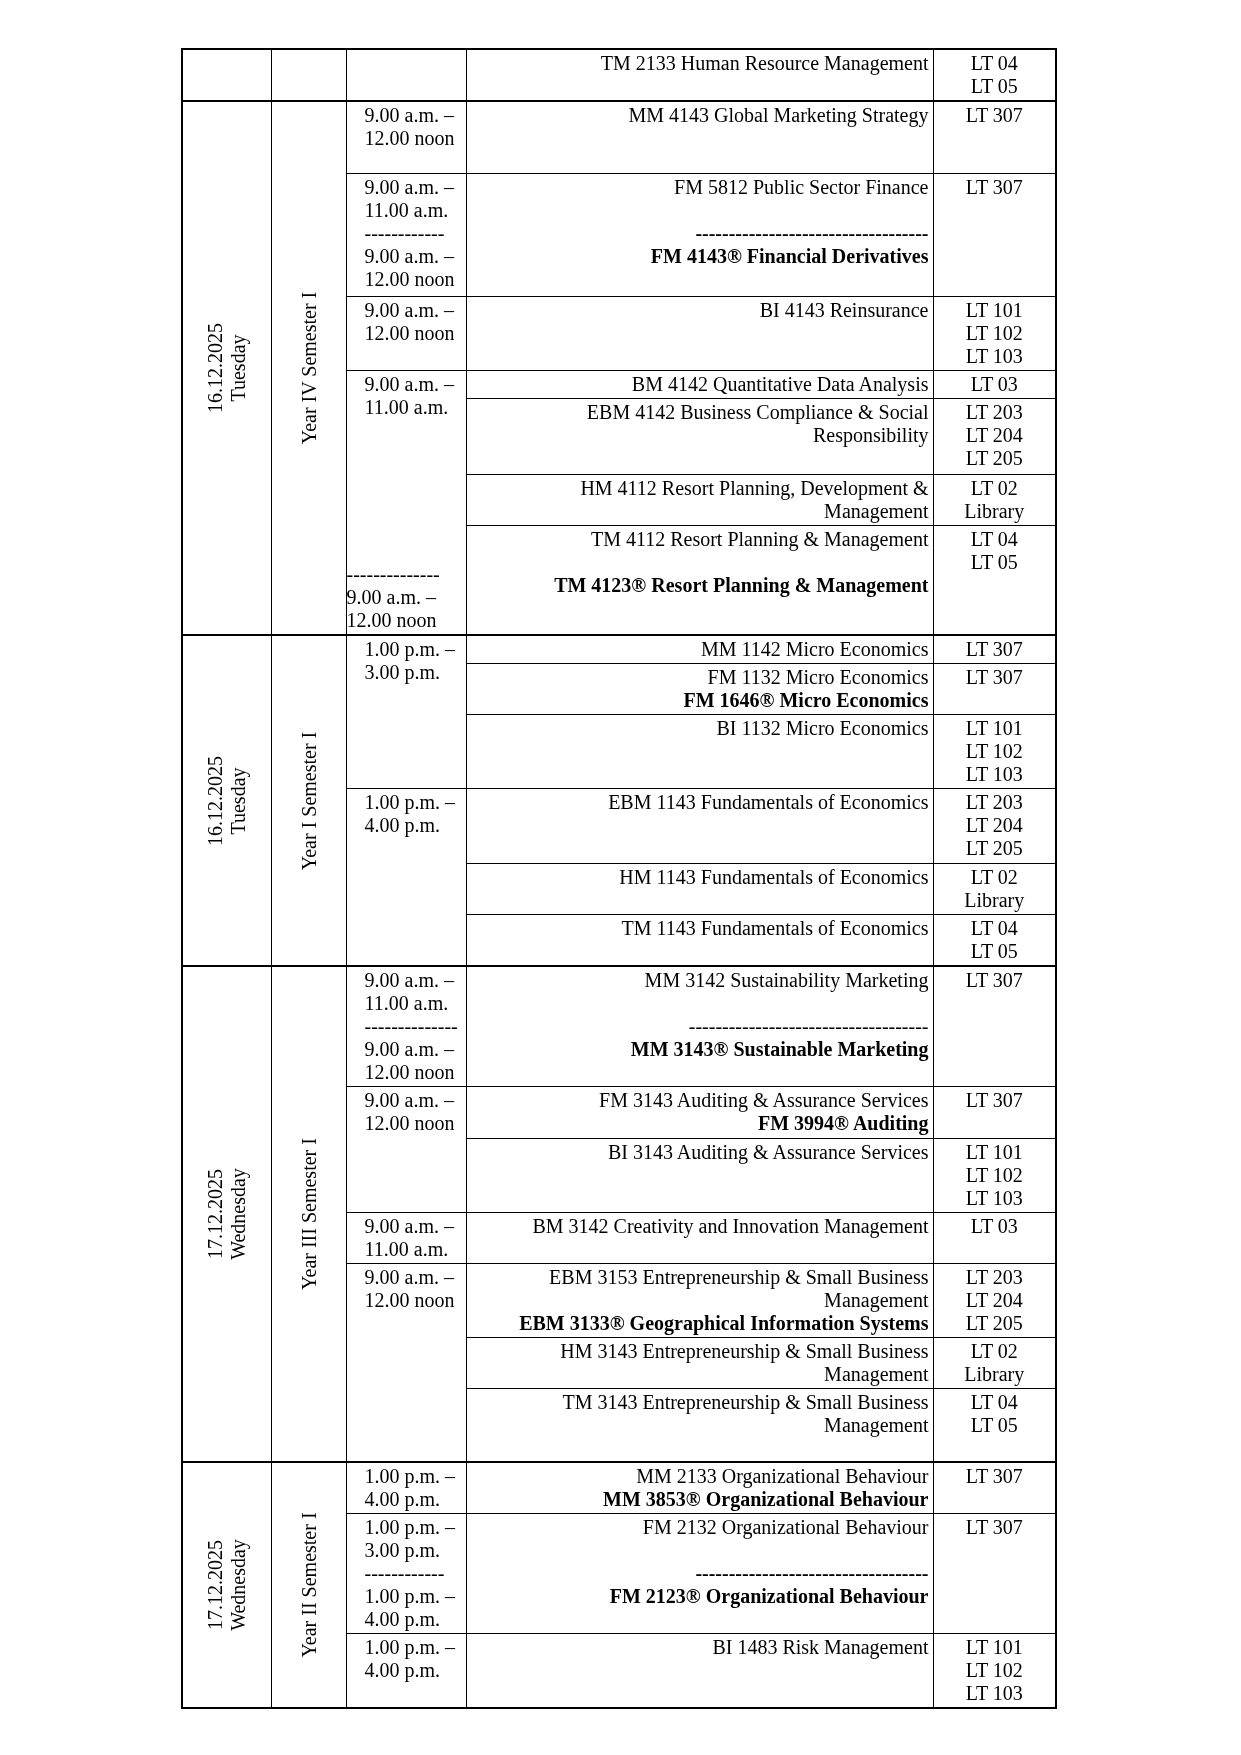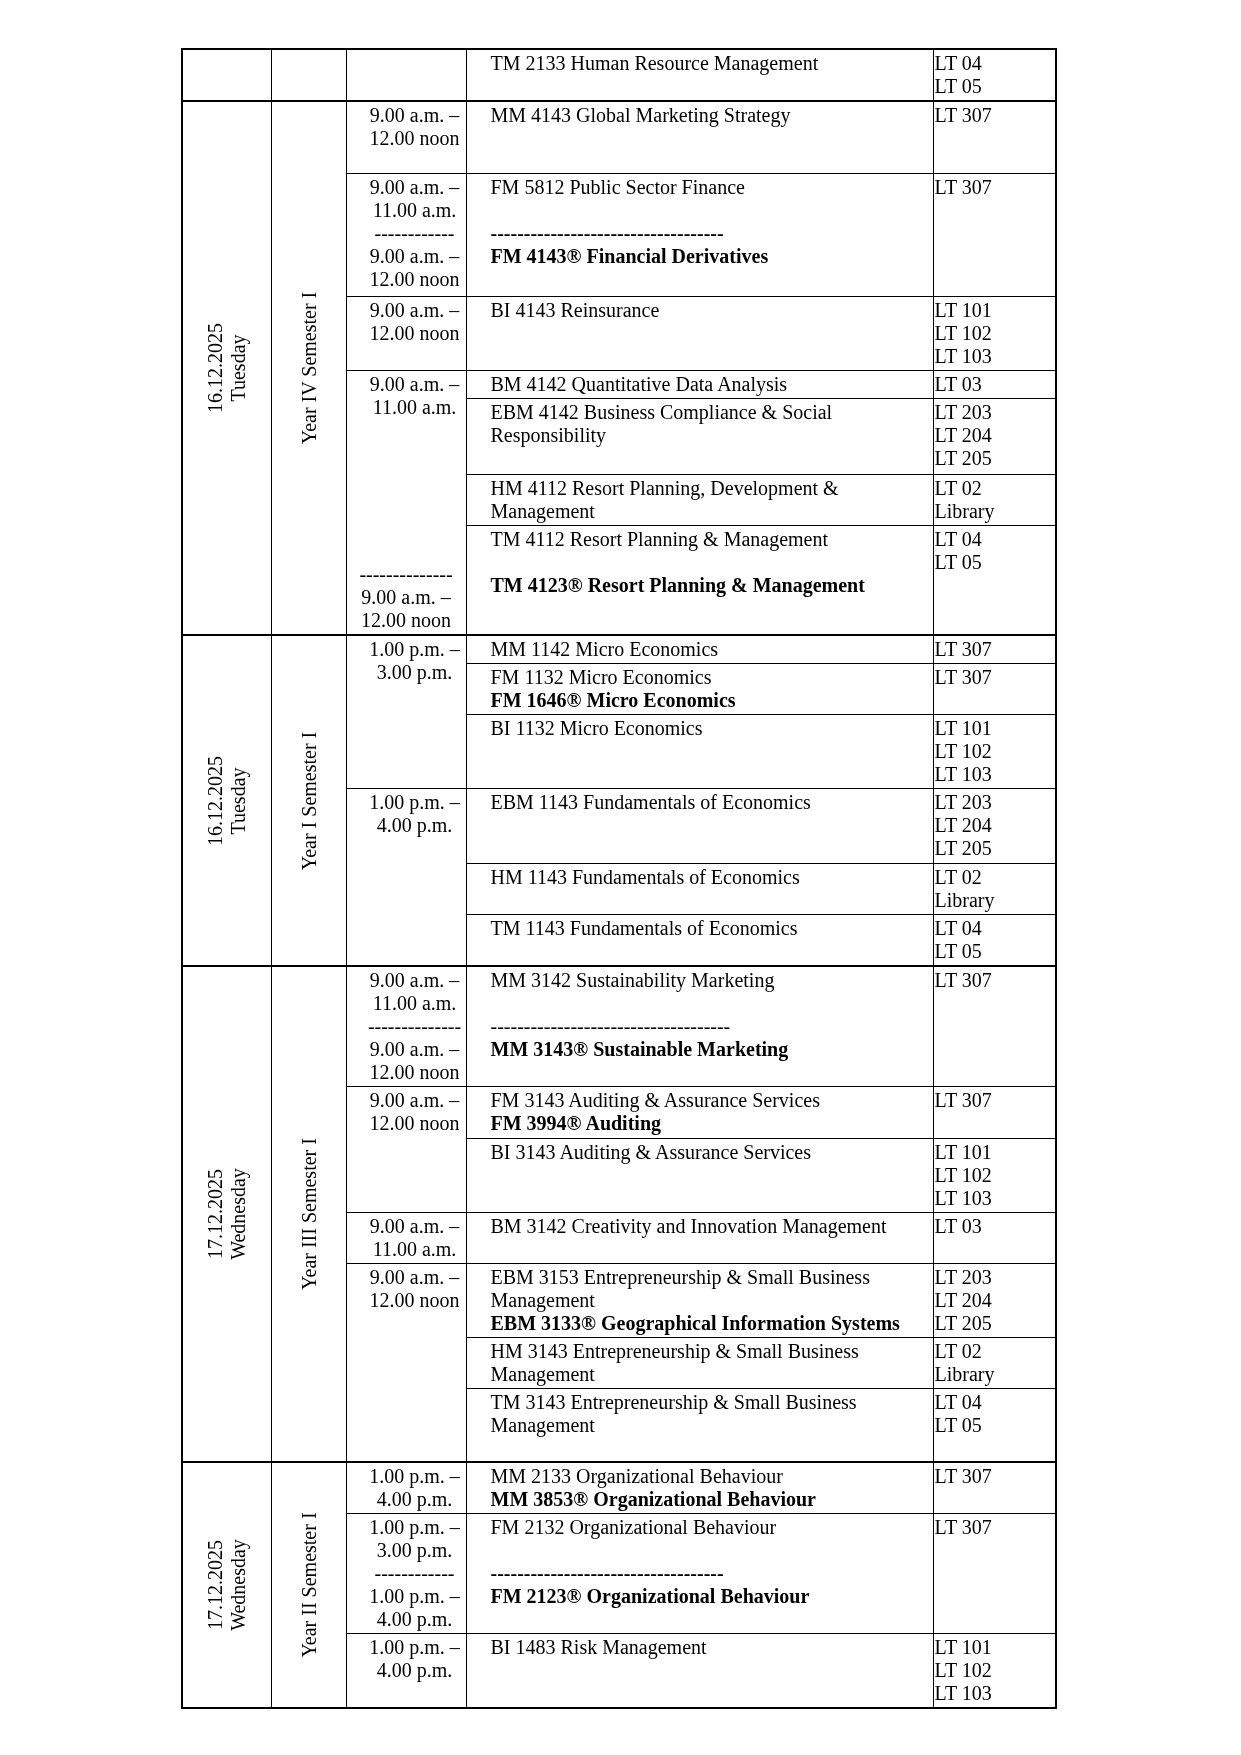--- a/index.html
+++ b/index.html
@@ -18,23 +18,23 @@
   }
   table.tt { border:2.5px solid #000; }
   td {
     border:1.5px solid #000;
     vertical-align:top;
     padding:2px 4px;
     line-height:23px;
     overflow:hidden;
   }
   tr.sec td { border-top-width:2.5px; }
-  td.course { padding-left:24px; text-align:left; }
-  td.time  { text-align:center; padding-left:18px; padding-right:1px; }
-  td.venue { text-align:left; padding-left:1px; padding-right:1px; }
+  td.course { padding-left:24px; text-align:right; }
+  td.time  { padding-left:18px; padding-right:1px; }
+  td.venue { text-align:center; padding-left:1px; padding-right:1px; }
   td.date, td.year { padding:0; position:relative; }
   .rot {
     position:absolute; top:50%; left:50%;
     transform:translate(-50%,-50%) rotate(-90deg);
     white-space:nowrap; text-align:center; line-height:23px;
   }
   .ln { white-space:nowrap; }
   .b { font-weight:bold; }
   .gap { height:23px; }
   td.tsplit { position:relative; }

